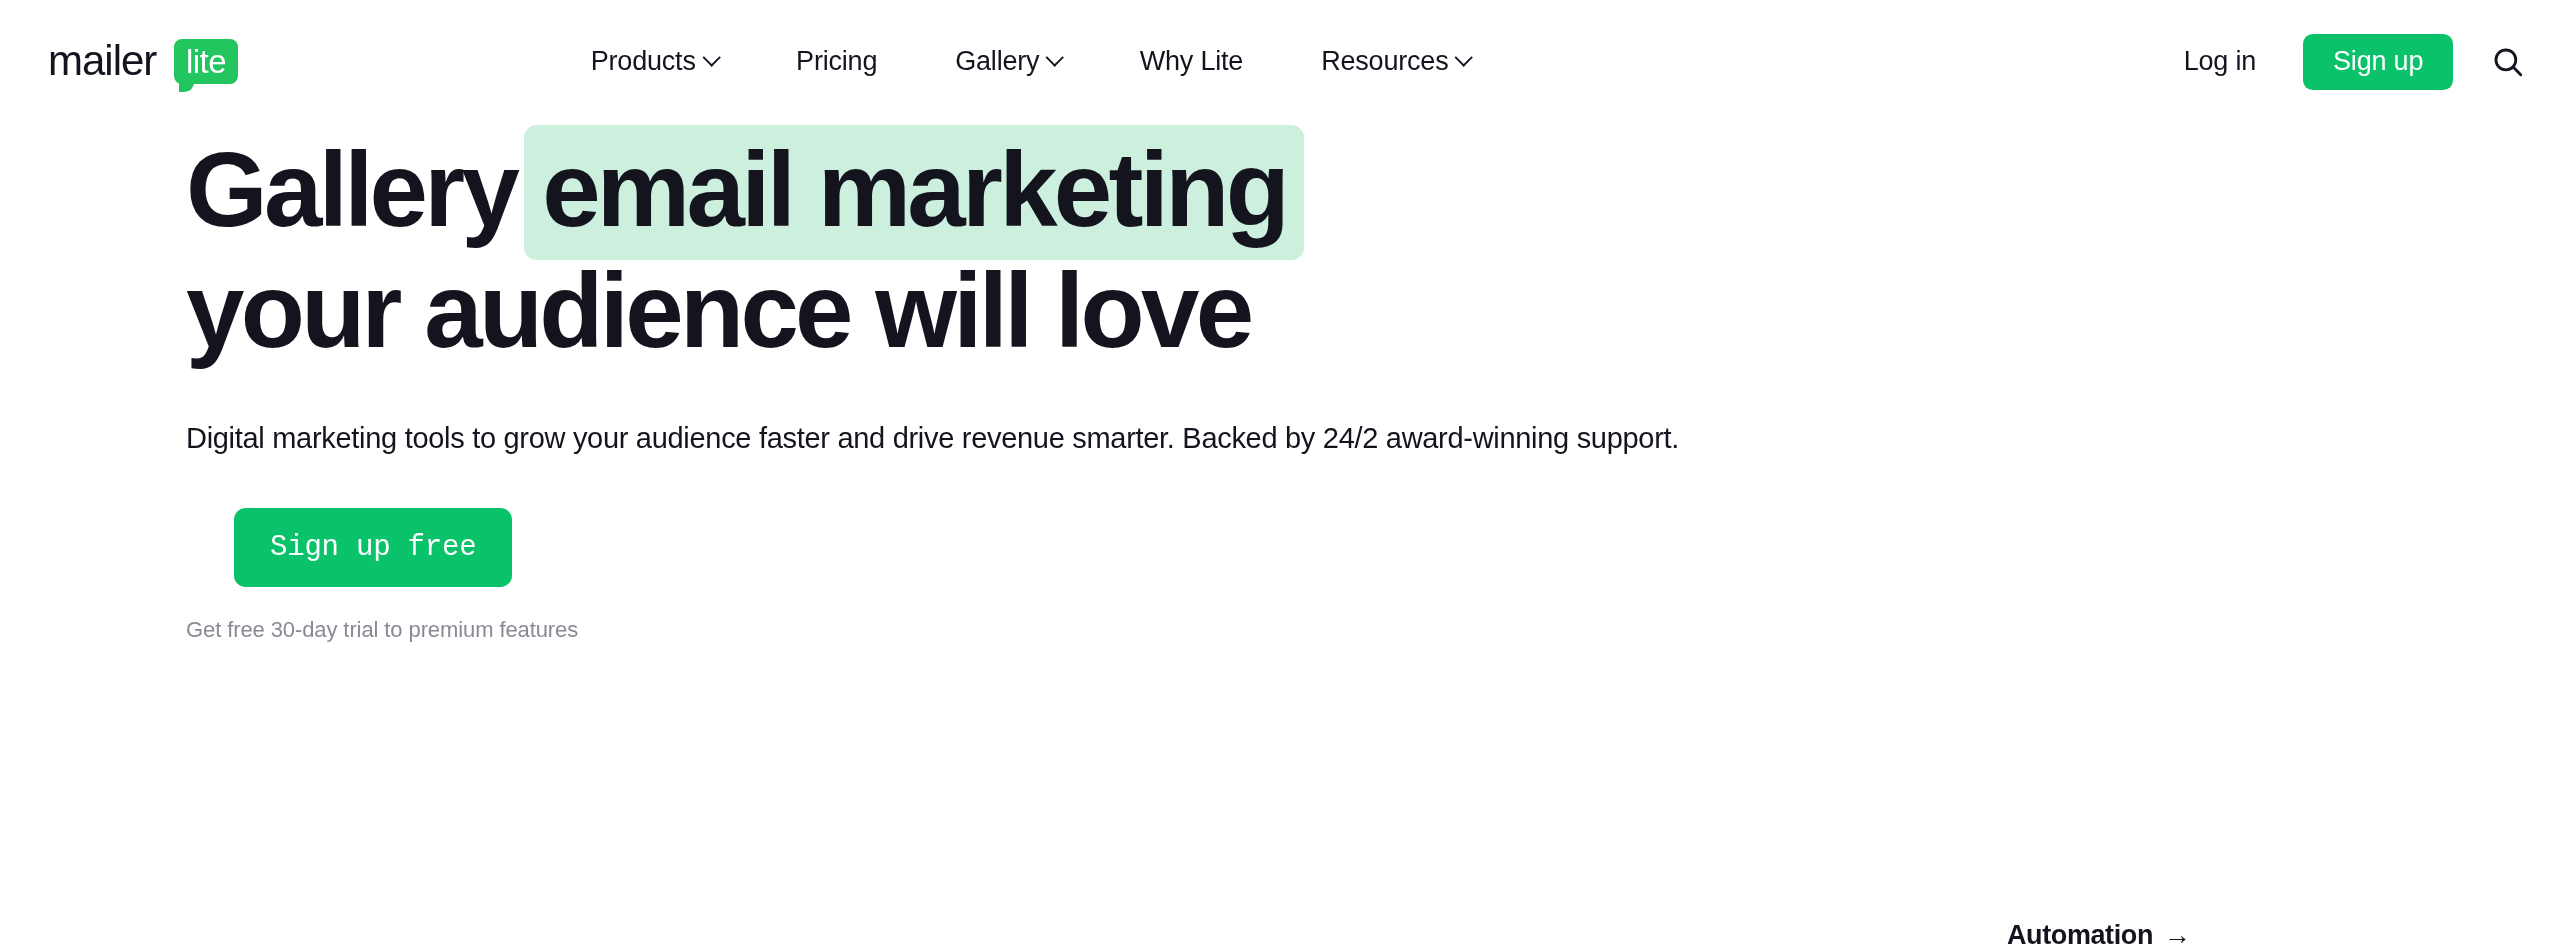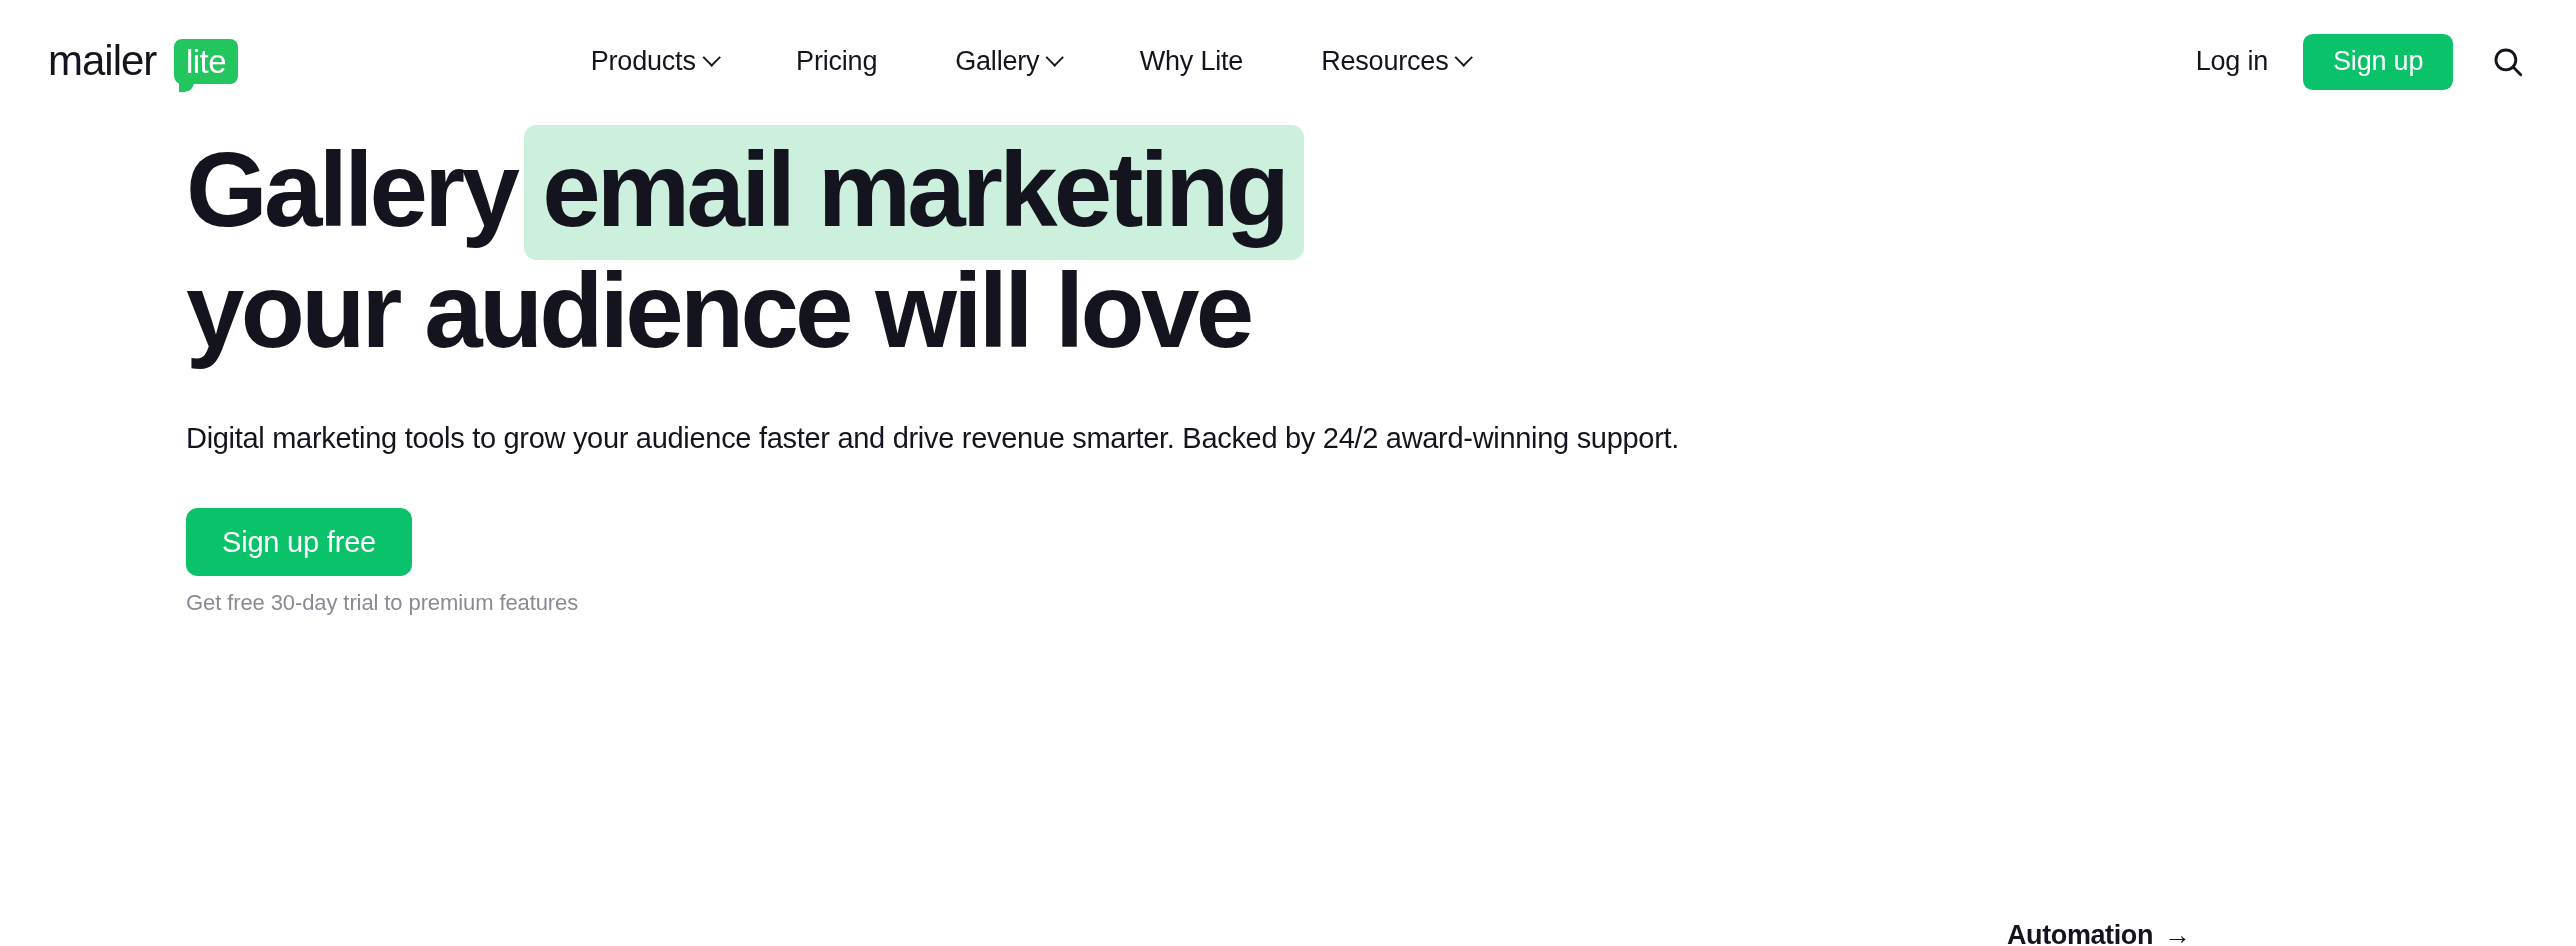--- a/index.html
+++ b/index.html
@@ -114,21 +114,21 @@
   .signup-btn {
     background: #09c269;
     color: #ffffff;
     font-family: "Liberation Sans", sans-serif;
     font-size: 27px;
     letter-spacing: -0.2px;
     border: none;
     border-radius: 9.8px;
     height: 56px;
     padding: 0 30px;
-    margin-left: 12px;
+    margin-left: 24px;
     cursor: pointer;
     white-space: nowrap;
     display: flex;
     align-items: center;
     justify-content: center;
   }
   .search-btn {
     background: none;
     border: none;
     margin-left: 32px;
@@ -171,32 +171,33 @@
     font-weight: 400;
   }
 
   .cta-btn {
     margin-top: 49px;
     display: inline-flex;
     align-items: center;
     justify-content: center;
     background: #09c269;
     color: #ffffff;
-    font-family: Liberation Sans, sans-serif;
+    font-family: Liberation Mono, monospace;
     font-size: 29px;
     letter-spacing: -0.2px;
     border: none;
     border-radius: 11.6px;
-    height: 68px;
+    height: 79px;
     padding: 0 36px;
     cursor: pointer;
+    margin-left: 48px;
   }
 
   .cta-note {
-    margin-top: 14px;
+    margin-top: 30px;
     font-size: 22px;
     color: #8a8a96;
     letter-spacing: -0.1px;
     font-weight: 400;
   }
 
   
   .automation {
     position: absolute;
     left: 2007px;

